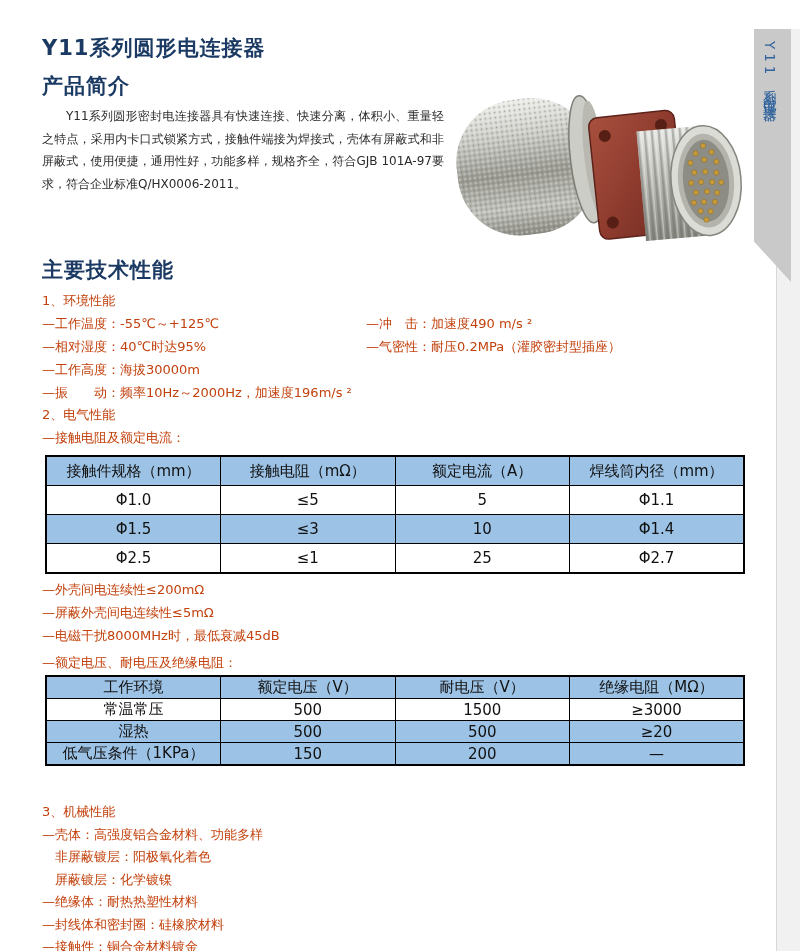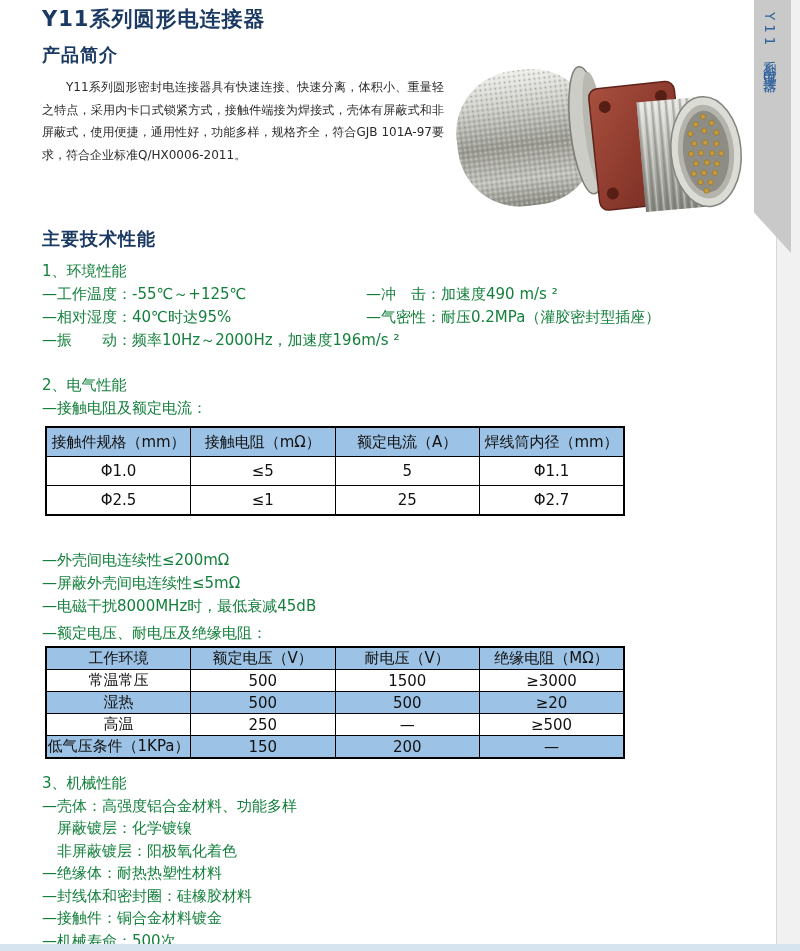--- a/index.html
+++ b/index.html
@@ -2,25 +2,25 @@
 <html lang="zh"><head>
 <meta charset="utf-8">
 <style>
   html,body{margin:0;padding:0;}
   body{
     width:800px;height:951px;position:relative;overflow:hidden;
     background:#ffffff;
     font-family:"DejaVu Sans","Liberation Sans",sans-serif;
     color:#262626;
   }
-  .abs{position:absolute;}
+  .abs{position:absolute;margin-top:29px;}
 
   
   .doc-title{left:42px;top:5px;font-size:21px;font-weight:bold;color:#1B3A63;letter-spacing:1px;}
-  .sec-heading{font-size:18px;font-weight:bold;color:#1B3A63;letter-spacing:1px;}
+  .sec-heading{font-size:21px;font-weight:bold;color:#1B3A63;letter-spacing:1px;}
   .intro-heading{left:42px;top:43px;}
   .tech-heading{left:42px;top:227px;text-align:center;}
 
   
   .intro-body{
     left:42px;top:76px;width:402px;
     font-size:12px;line-height:22.5px;text-indent:2em;
     text-align:justify;color:#2b2b2b;
   }
 
@@ -35,32 +35,32 @@
     z-index:3;
   }
   .side-tab span{
     display:block;margin:12px auto 0 auto;
     writing-mode:vertical-rl;
     font-size:13.5px;color:#31639C;letter-spacing:4px;
     text-align:left;width:1em;
   }
 
   
-  .plain{font-size:15px;line-height:23px;color:#15803d;}
+  .plain{font-size:13px;line-height:23px;color:#c2410c;}
   .env-title{left:42px;top:260px;}
   .env-left{left:42px;top:283px;}
   .env-right{left:366px;top:283px;}
   .elec-title{left:42px;top:374px;}
   .cap1{left:42px;top:397px;}
   .notes{left:42px;top:549px;}
   .cap2{left:42px;top:622px;}
   .mech{left:42px;top:772px;line-height:22.5px;}
 
   
-  table{border-collapse:collapse;table-layout:fixed;width:580px;background:#fff;}
+  table{border-collapse:collapse;table-layout:fixed;width:700px;background:#fff;}
   .t1{left:45px;top:426px;}
   .t2{left:45px;top:646px;padding-left:17px;}
   th,td{
     border:1px solid #000;text-align:center;vertical-align:middle;
     font-size:15px;font-weight:normal;color:#111;padding:0;
     overflow:hidden;white-space:nowrap;
   }
   table{border:2px solid #000;}
   .t1 th{height:28px;background:#9CC2E5;}
   .t1 td{height:28px;}
@@ -165,20 +165,21 @@
     </g>
   </svg>
 </div>
 
 <div class="abs sec-heading tech-heading">主要技术性能</div>
 
 <div class="abs plain env-title">1、环境性能</div>
 <div class="abs plain env-left">
   <div>—工作温度：-55℃～+125℃</div>
   <div>—相对湿度：40℃时达95%</div>
+  <div>—工作高度：海拔30000m</div>
   <div>—振　　动：频率10Hz～2000Hz，加速度196m/s ²</div>
 </div>
 <div class="abs plain env-right">
   <div>—冲　击：加速度490 m/s ²</div>
   <div>—气密性：耐压0.2MPa（灌胶密封型插座）</div>
 </div>
 
 <div class="abs plain elec-title">2、电气性能</div>
 <div class="abs plain cap1">—接触电阻及额定电流：</div>
 
@@ -190,20 +191,26 @@
       <th>额定电流（A）</th>
       <th>焊线筒内径（mm）</th>
     </tr>
   </thead>
   <tbody>
     <tr>
       <td>Φ1.0</td>
       <td>≤5</td>
       <td>5</td>
       <td>Φ1.1</td>
+    </tr>
+    <tr class="hl">
+      <td>Φ1.5</td>
+      <td>≤3</td>
+      <td>10</td>
+      <td>Φ1.4</td>
     </tr>
     <tr>
       <td>Φ2.5</td>
       <td>≤1</td>
       <td>25</td>
       <td>Φ2.7</td>
     </tr>
   </tbody>
 </table>
 
@@ -230,39 +237,33 @@
       <td>500</td>
       <td>1500</td>
       <td>≥3000</td>
     </tr>
     <tr class="hl">
       <td>湿热</td>
       <td>500</td>
       <td>500</td>
       <td>≥20</td>
     </tr>
-    <tr>
-      <td>高温</td>
-      <td>250</td>
-      <td>—</td>
-      <td>≥500</td>
-    </tr>
     <tr class="hl">
       <td>低气压条件（1KPa）</td>
       <td>150</td>
       <td>200</td>
       <td>—</td>
     </tr>
   </tbody>
 </table>
 
 <div class="abs plain mech">
   <div>3、机械性能</div>
   <div>—壳体：高强度铝合金材料、功能多样</div>
+  <div>　非屏蔽镀层：阳极氧化着色</div>
   <div>　屏蔽镀层：化学镀镍</div>
-  <div>　非屏蔽镀层：阳极氧化着色</div>
   <div>—绝缘体：耐热热塑性材料</div>
   <div>—封线体和密封圈：硅橡胶材料</div>
   <div>—接触件：铜合金材料镀金</div>
   <div>—机械寿命：500次</div>
 </div>
 
 <div class="abs footer-bar"></div>
 
 </body></html>

